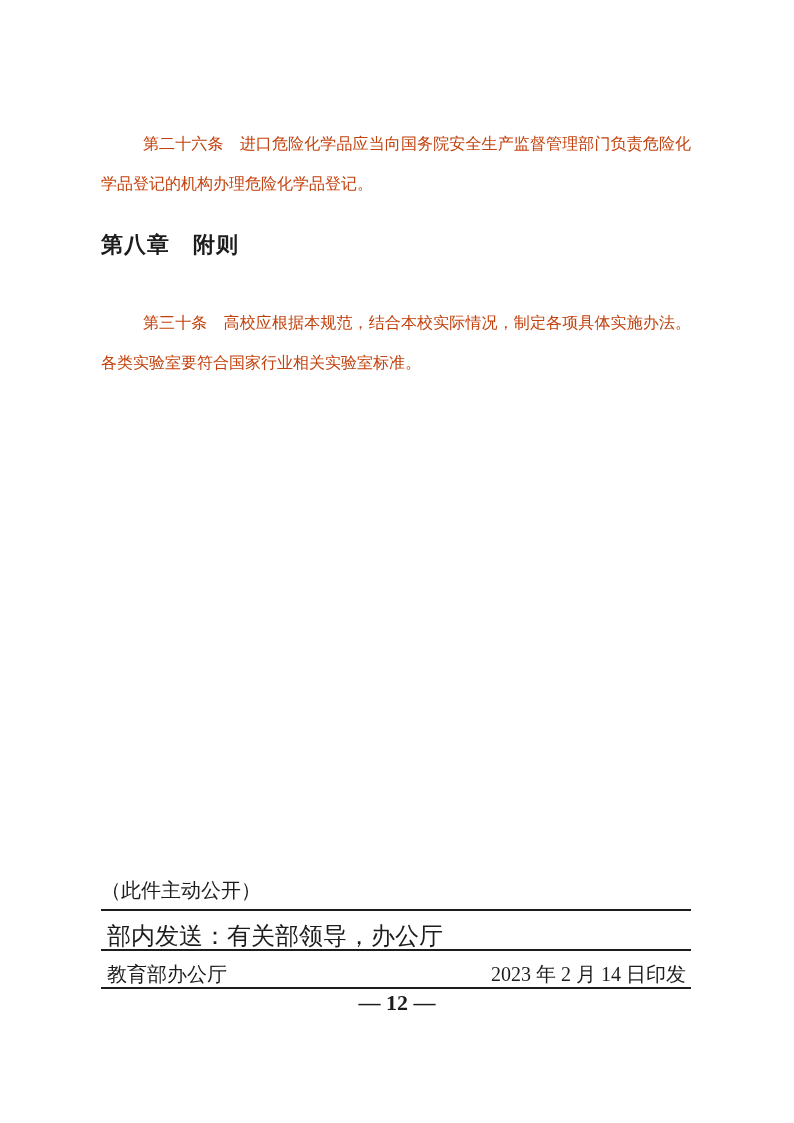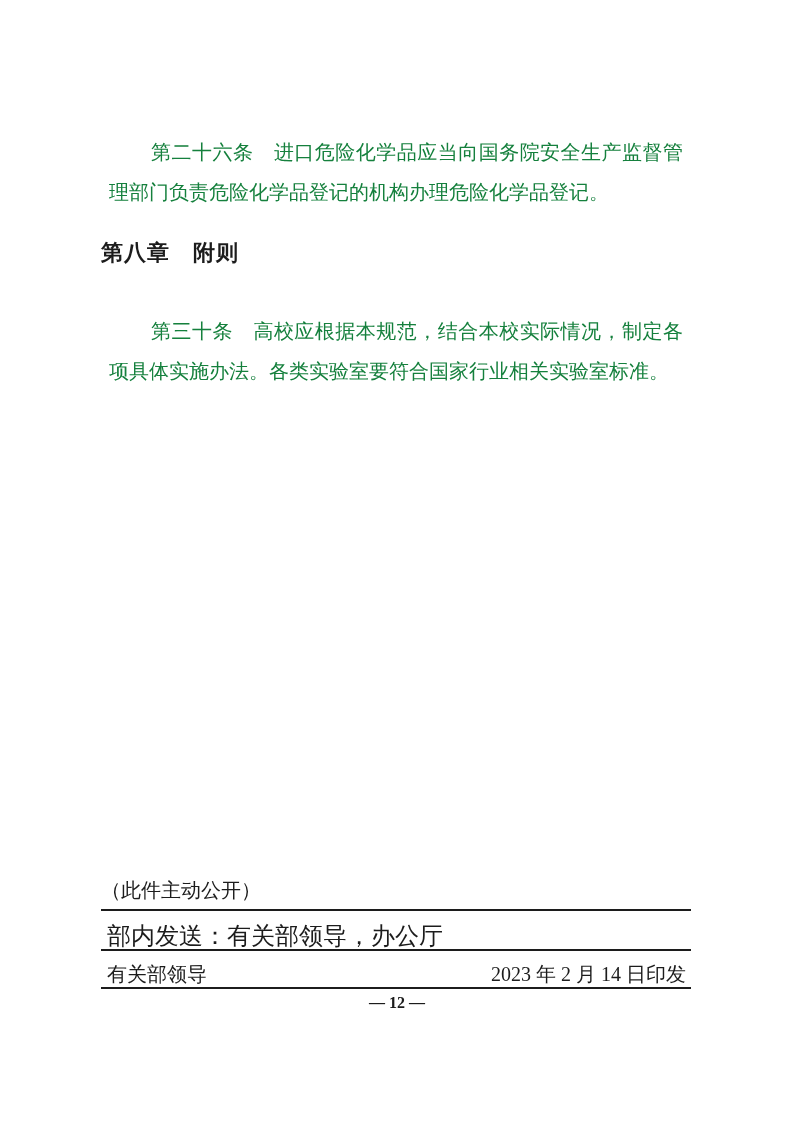--- a/index.html
+++ b/index.html
@@ -16,27 +16,27 @@
     overflow: hidden;
     font-family: "Liberation Serif", serif;
   }
   .content {
     position: absolute;
     left: 101px;
     top: 124px;
     width: 590px;
   }
   .body-para {
-    margin: 8px;
-    font-size: 20px;
+    margin: 0;
+    font-size: 16px;
     line-height: 40px;
     text-align: justify;
     text-indent: 42px;
     font-family: "Liberation Serif", serif;
-    color: #15803d;
+    color: #c2410c;
   }
   .chapter-heading {
     margin: 21px 0 38px 0;
     font-family: "Liberation Sans", sans-serif;
     font-weight: 700;
     font-size: 22px;
     line-height: 40px;
     text-align: left;
     color: #1c1c1c;
     letter-spacing: 1px;
@@ -75,21 +75,21 @@
     align-items: baseline;
     font-size: 20px;
     line-height: 24px;
   }
   .page-number {
     position: absolute;
     left: 0;
     top: 991px;
     width: 794px;
     text-align: center;
-    font-size: 16px;
+    font-size: 22px;
     line-height: 24px;
     font-weight: 700;
     font-family: "Liberation Serif", serif;
   }
 </style>
 </head>
 <body>
 
 <div class="page">
 
@@ -104,21 +104,21 @@
   <div class="doc-footer">
     <div class="disclosure-note">（此件主动公开）</div>
 
     <div class="rule rule-top"></div>
 
     <div class="distribution-line">部内发送：有关部领导，办公厅</div>
 
     <div class="rule rule-middle"></div>
 
     <div class="issue-row">
-      <span>有关部领导</span>
+      <span>教育部办公厅</span>
       <span>2023 年 2 月 14 日印发</span>
     </div>
 
     <div class="rule rule-bottom"></div>
 
     <div class="page-number">— 12 —</div>
   </div>
 
 </div>
 

